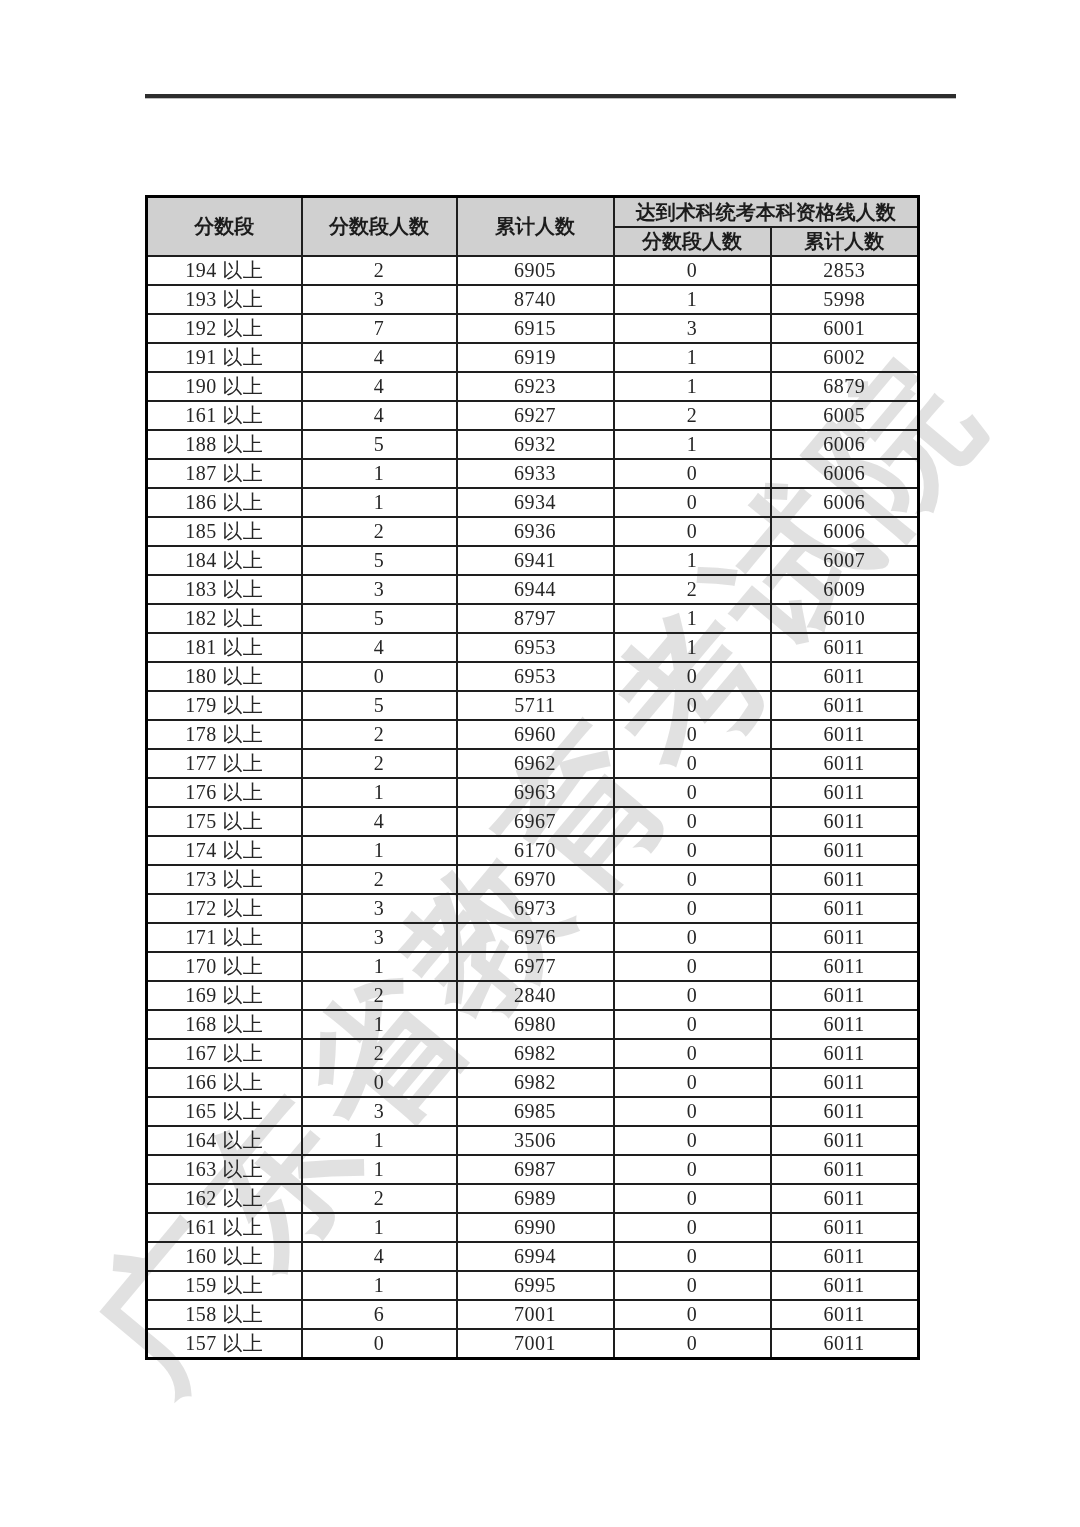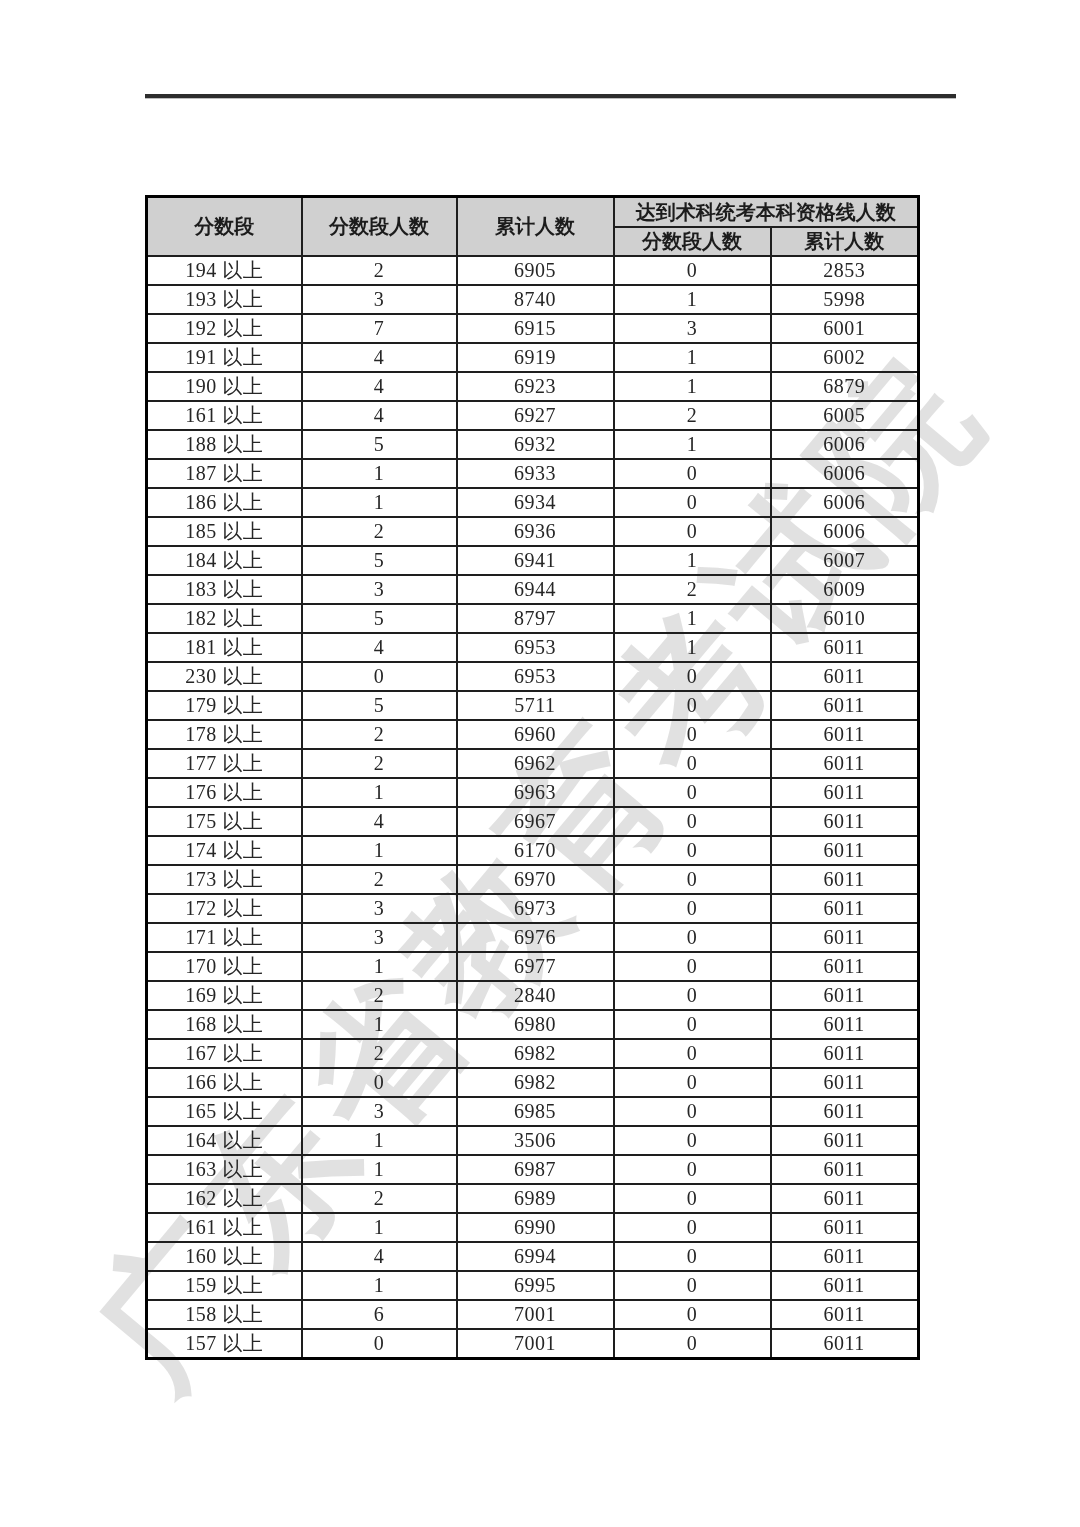--- a/index.html
+++ b/index.html
@@ -191,21 +191,21 @@
           <td>6010</td>
         </tr>
         <tr>
           <td>181 以上</td>
           <td>4</td>
           <td>6953</td>
           <td>1</td>
           <td>6011</td>
         </tr>
         <tr>
-          <td>230 以上</td>
+          <td>180 以上</td>
           <td>0</td>
           <td>6953</td>
           <td>0</td>
           <td>6011</td>
         </tr>
         <tr>
           <td>179 以上</td>
           <td>5</td>
           <td>5711</td>
           <td>0</td>

